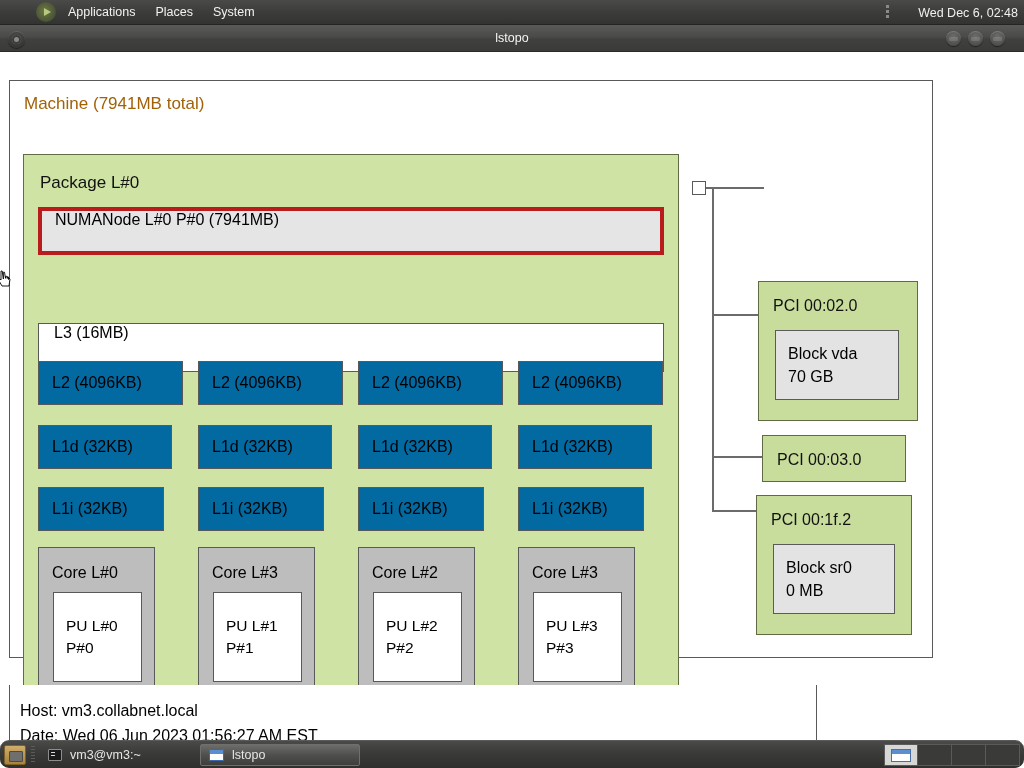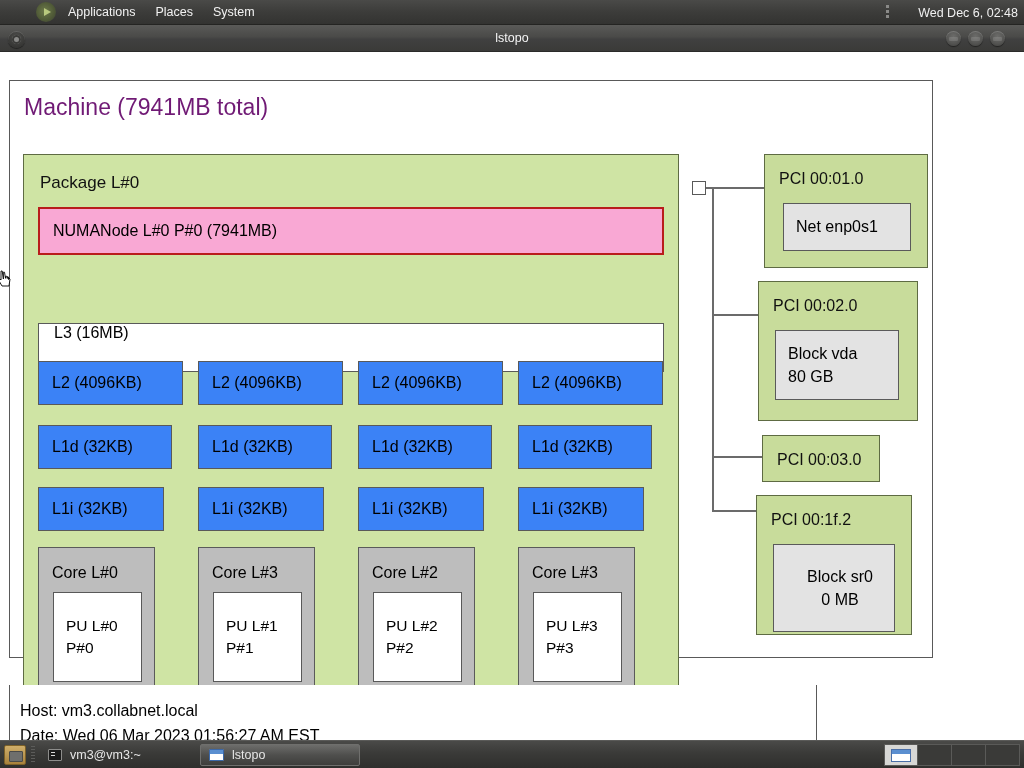--- a/index.html
+++ b/index.html
@@ -76,43 +76,43 @@
   
   #canvas {
     position: absolute; left: 0; top: 27px; width: 1024px; height: 688px;
     background: #ffffff;
     font-size: 15px; color: #000000;
   }
   #machine-box {
     position: absolute; left: 9px; top: 28px; width: 924px; height: 578px;
     background: #ffffff; border: 1px solid #595959;
   }
-  #machine-label { position: absolute; left: 14px; top: 13px; font-size: 23px; color: #701a75; }
+  #machine-label { position: absolute; left: 14px; top: 13px; font-size: 17px; color: #a16207; }
 
   #package-box {
     position: absolute; left: 13px; top: 73px; width: 656px; height: 545px;
     background: #cfe4a4; border: 1px solid #5e6b43;
   }
   #package-label { position: absolute; left: 16px; top: 18px; font-size: 17px; color: #111; }
 
   #numa-box {
     position: absolute; left: 28px; top: 126px; width: 626px; height: 48px;
-    background: #f9a8d4; border: 2px solid #b91c1c;
-    display: flex; align-items: center;
+    background: #e5e5e5; border: 4px solid #b91c1c;
+    display: flex; 
   }
   #numa-box span { margin-left: 13px; font-size: 16px; }
 
   #l3-box {
     position: absolute; left: 28px; top: 214px; width: 626px; height: 49px;
     background: #ffffff; border: 1px solid #595959;
     display: flex; align-items: flex-start; margin-top: 28px;
   }
   #l3-box span { margin-left: 15px; font-size: 16px; }
   .cache-cell {
-    position: absolute; background: #3b82f6; border: 1px solid #595959;
+    position: absolute; background: #0369a1; border: 1px solid #595959;
     display: flex; align-items: center; font-size: 16px;
   }
   .cache-cell span { margin-left: 13px; }
 
   .core-box {
     position: absolute; top: 466px; width: 117px; height: 148px;
     background: #bdbdbd; border: 1px solid #5a5a5a;
   }
   .core-label { position: absolute; left: 13px; top: 16px; font-size: 16px; }
   .pu-box {
@@ -143,21 +143,21 @@
   #footer-text { position: absolute; left: 10px; top: 14px; font-size: 16px; line-height: 1.55; }
 
   
   #cursor { position: absolute; left: -2px; top: 218px; width: 16px; height: 20px; }
 
   
   #taskbar {
     position: absolute; left: 0; top: 740px; width: 1024px; height: 28px;
     background: linear-gradient(to bottom, #4a4a48 0%, #3a3a38 45%, #2f2f2d 100%);
     border-top: 1px solid #5a5a58;
-    display: flex; align-items: center;
+    display: flex; align-items: center; border-radius: 9px;
   }
   #show-desktop {
     width: 22px; height: 20px; margin-left: 4px;
     background: linear-gradient(to bottom, #cfae6a, #a9823c);
     border: 1px solid #7d6128; border-radius: 2px;
     position: relative;
   }
   #show-desktop::after {
     content: ""; position: absolute; left: 4px; top: 5px; width: 12px; height: 9px;
     background: #6f6f6d; border: 1px solid #4a4a48; border-radius: 1px;
@@ -323,52 +323,46 @@
 
       <div id="bridge-square"></div>
 
       <div class="tree-line" style="left:696px; top:106px; width:58px;  height:2px;"></div>
       <div class="tree-line" style="left:702px; top:106px; width:2px;   height:325px;"></div>
       <div class="tree-line" style="left:702px; top:106px; width:52px;  height:2px;"></div>
       <div class="tree-line" style="left:702px; top:233px; width:46px;  height:2px;"></div>
       <div class="tree-line" style="left:702px; top:375px; width:50px;  height:2px;"></div>
       <div class="tree-line" style="left:702px; top:429px; width:44px;  height:2px;"></div>
 
-      <div class="pci-box" style="left:754px; top:73px; width:164px; height:114px;">
-        <div class="pci-label">PCI 00:01.0</div>
-        <div class="pci-child" style="left:18px; top:48px; width:128px; height:48px;">
-          <span>Net enp0s1</span>
-        </div>
-      </div>
 
       <div class="pci-box" style="left:748px; top:200px; width:160px; height:140px;">
         <div class="pci-label">PCI 00:02.0</div>
         <div class="pci-child" style="left:16px; top:48px; width:124px; height:70px;">
           <span>Block vda</span>
-          <span>80 GB</span>
-        </div>
-      </div>
-
-      <div class="pci-box" style="left:752px; top:354px; width:118px; height:47px;">
+          <span>70 GB</span>
+        </div>
+      </div>
+
+      <div class="pci-box" style="left:752px; top:354px; width:144px; height:47px;">
         <div class="pci-label">PCI 00:03.0</div>
       </div>
 
       <div class="pci-box" style="left:746px; top:414px; width:156px; height:140px;">
         <div class="pci-label">PCI 00:1f.2</div>
-        <div class="pci-child" style="left:16px; top:48px; width:122px; height:88px;align-items:center;">
+        <div class="pci-child" style="left:16px; top:48px; width:122px; height:70px;">
           <span>Block sr0</span>
           <span>0 MB</span>
         </div>
       </div>
     </div>
 
     <div id="footer-box">
       <div id="footer-text">
         <div>Host: vm3.collabnet.local</div>
-        <div>Date: Wed 06 Mar 2023 01:56:27 AM EST</div>
+        <div>Date: Wed 06 Jun 2023 01:56:27 AM EST</div>
       </div>
     </div>
 
     <svg id="cursor" viewBox="0 0 16 20">
       <path d="M3 1 L3 10 L1 8 L0.5 10 L4 16 L11 16 L12 9 L11 8 L10.5 9.5 L10.5 7 L9.5 6.5 L9.3 8.5 L8.6 6.2 L7.6 6.3 L7.5 8.3 L6.5 2.2 L5.3 2.2 L5.4 9 L4.2 1 Z" fill="#ffffff" stroke="#000000" stroke-width="0.9"></path>
     </svg>
 
   </div>
 </div>
 

